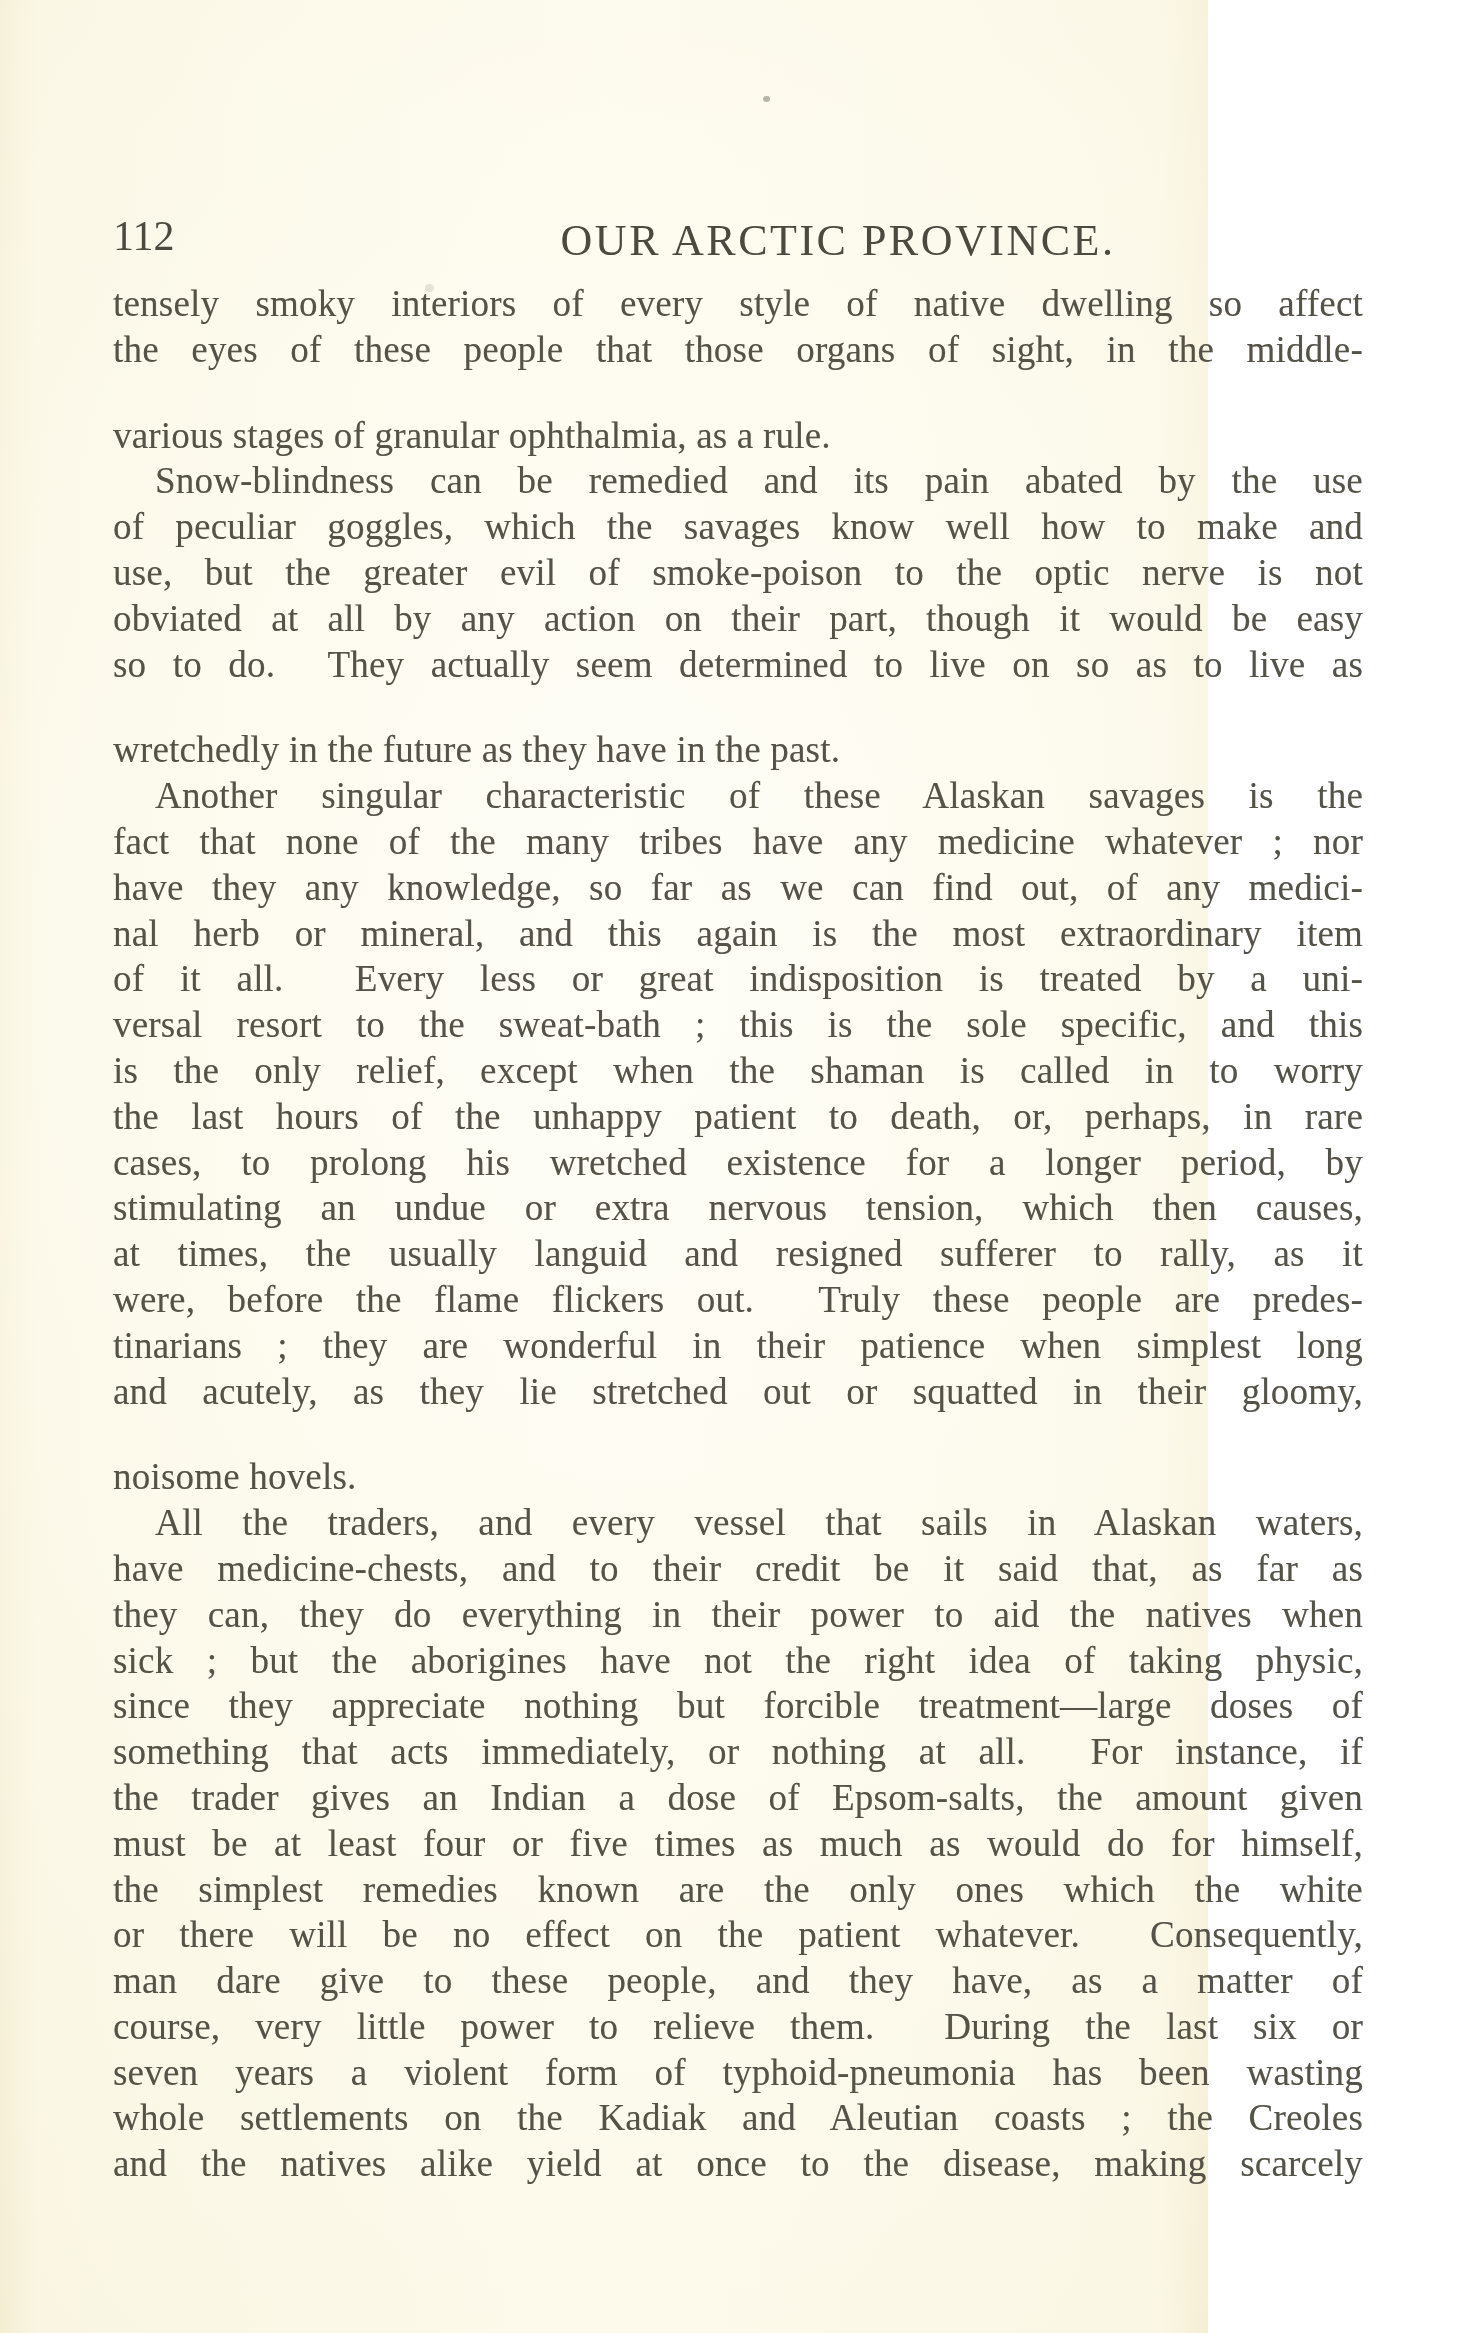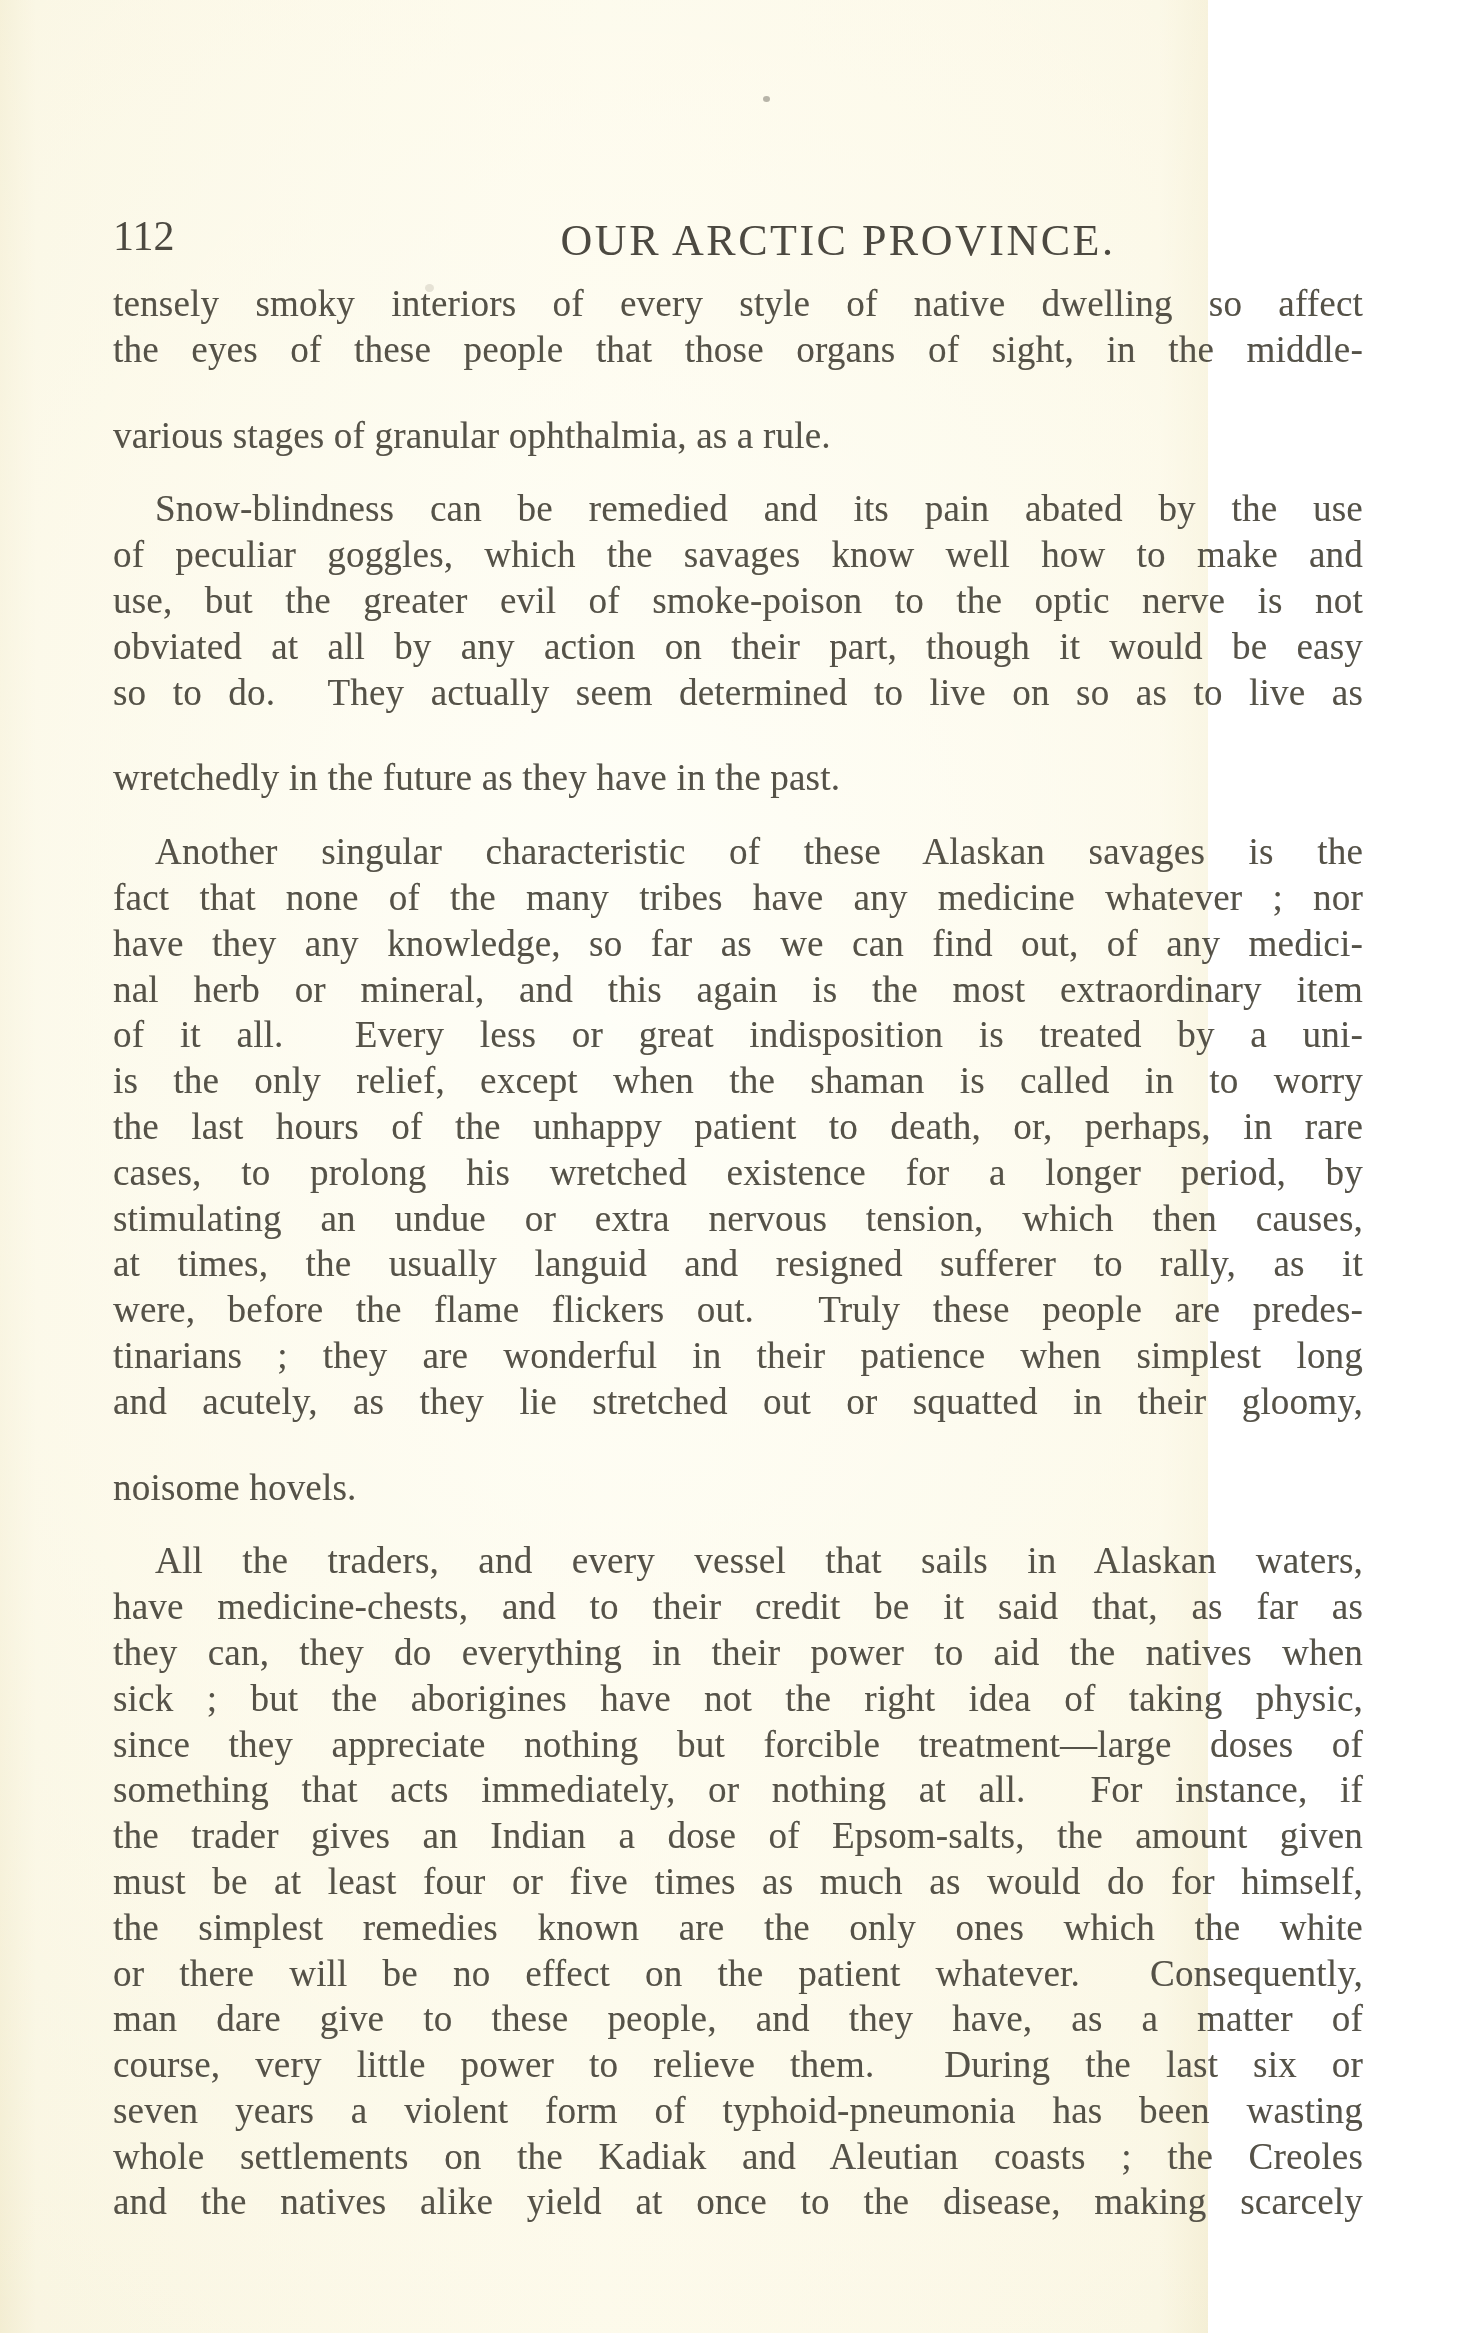--- a/index.html
+++ b/index.html
@@ -62,21 +62,20 @@
     text-justify: inter-word;
   }
   .line.last {
     white-space: normal;
     text-align: center;
     text-align-last: left;
     margin-top: 40px;
   }
   .line.indent {
     text-indent: 42px;
-    margin-top: 28px;
   }
   .speck {
     position: absolute;
     border-radius: 50%;
   }
   .speck1 {
     left: 763px; top: 96px; width: 7px; height: 6px;
     background: #7d7a70; opacity: 0.55;
   }
   .speck2 {
@@ -103,20 +102,21 @@
       <div class="line full">of peculiar goggles, which the savages know well how to make and</div>
       <div class="line full">use, but the greater evil of smoke-poison to the optic nerve is not</div>
       <div class="line full">obviated at all by any action on their part, though it would be easy</div>
       <div class="line full">so to do.&nbsp; They actually seem determined to live on so as to live as</div>
       <div class="line last">wretchedly in the future as they have in the past.</div>
       <div class="line full indent">Another singular characteristic of these Alaskan savages is the</div>
       <div class="line full">fact that none of the many tribes have any medicine whatever ; nor</div>
       <div class="line full">have they any knowledge, so far as we can find out, of any medici-</div>
       <div class="line full">nal herb or mineral, and this again is the most extraordinary item</div>
       <div class="line full">of it all.&nbsp; Every less or great indisposition is treated by a uni-</div>
+      <div class="line full">versal resort to the sweat-bath ; this is the sole specific, and this</div>
       <div class="line full">is the only relief, except when the shaman is called in to worry</div>
       <div class="line full">the last hours of the unhappy patient to death, or, perhaps, in rare</div>
       <div class="line full">cases, to prolong his wretched existence for a longer period, by</div>
       <div class="line full">stimulating an undue or extra nervous tension, which then causes,</div>
       <div class="line full">at times, the usually languid and resigned sufferer to rally, as it</div>
       <div class="line full">were, before the flame flickers out.&nbsp; Truly these people are predes-</div>
       <div class="line full">tinarians ; they are wonderful in their patience when simplest long</div>
       <div class="line full">and acutely, as they lie stretched out or squatted in their gloomy,</div>
       <div class="line last">noisome hovels.</div>
       <div class="line full indent">All the traders, and every vessel that sails in Alaskan waters,</div>

